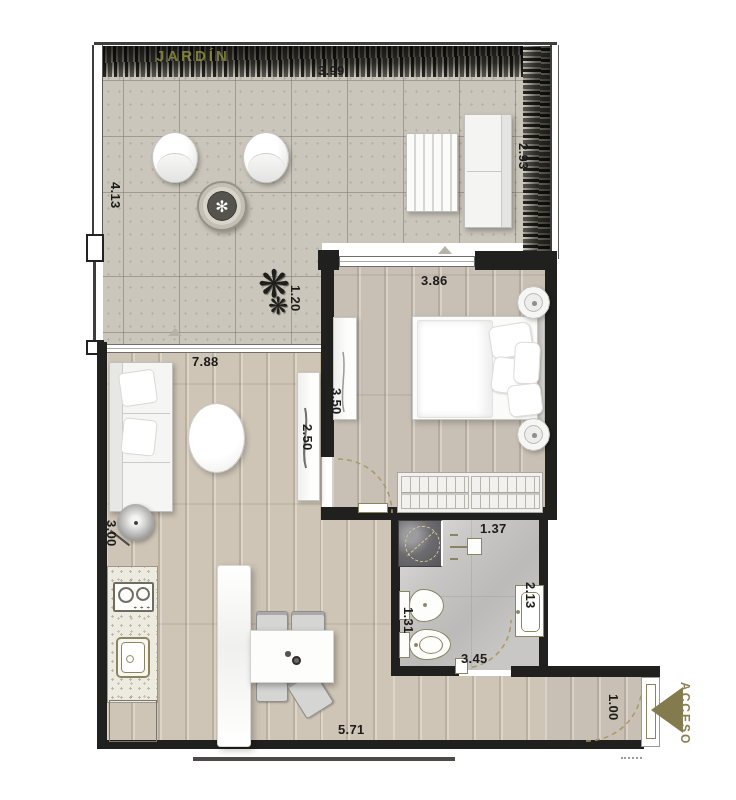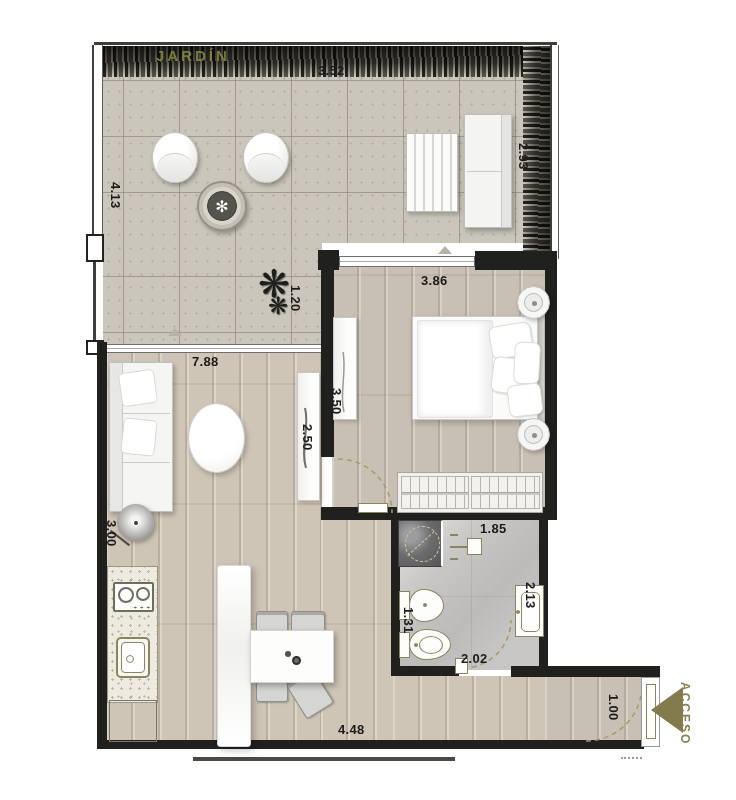--- a/index.html
+++ b/index.html
@@ -246,34 +246,34 @@
     <path d="M463,668 A48,48 0 0 0 511,620" fill="none" stroke="#a59b66" stroke-width="1.5" stroke-dasharray="5 4"></path>
     <path d="M586,741 A56,56 0 0 0 642,685" fill="none" stroke="#a59b66" stroke-width="1.5" stroke-dasharray="5 4"></path>
     <path d="M305,408 C310,426 300,450 306,468" fill="none" stroke="#6f6f6d" stroke-width="2"></path>
     <path d="M343,352 C347,372 339,394 344,412" fill="none" stroke="#9a9a98" stroke-width="1.5"></path>
   </svg>
   <div class="leaf" style="left:358px;top:503px;width:30px;height:10px;"></div>
   <div class="leaf" style="left:455px;top:658px;width:13px;height:16px;"></div>
   <div class="doorframe" style="left:641px;top:677px;width:19px;height:70px;"></div>
   <div class="leaf" style="left:646px;top:684px;width:10px;height:55px;"></div>
 
-  <div class="dim" style="left:318px;top:64px;">3.52</div>
+  <div class="dim" style="left:318px;top:64px;">3.99</div>
   <div class="dim v" style="left:109px;top:182px;">4.13</div>
   <div class="dim v" style="left:517px;top:143px;">2.93</div>
   <div class="dim v" style="left:289px;top:285px;">1.20</div>
   <div class="dim" style="left:421px;top:274px;">3.86</div>
   <div class="dim v" style="left:330px;top:388px;">3.50</div>
   <div class="dim" style="left:192px;top:355px;">7.88</div>
   <div class="dim v" style="left:301px;top:424px;">2.50</div>
   <div class="dim v" style="left:105px;top:520px;">3.00</div>
-  <div class="dim" style="left:480px;top:522px;">1.85</div>
+  <div class="dim" style="left:480px;top:522px;">1.37</div>
   <div class="dim v" style="left:402px;top:607px;">1.31</div>
   <div class="dim v" style="left:524px;top:582px;">2.13</div>
-  <div class="dim" style="left:461px;top:652px;">2.02</div>
-  <div class="dim" style="left:338px;top:723px;">4.48</div>
+  <div class="dim" style="left:461px;top:652px;">3.45</div>
+  <div class="dim" style="left:338px;top:723px;">5.71</div>
   <div class="dim v" style="left:607px;top:694px;">1.00</div>
 
   <div class="arrow-left" style="left:651px;top:687px;"></div>
   <div class="acceso" style="left:678px;top:682px;">ACCESO</div>
 
   <div class="dimline" style="left:193px;top:757px;width:262px;height:4px;"></div>
   <div class="dots" style="left:621px;top:757px;width:21px;height:0;"></div>
 
 </div>
 

